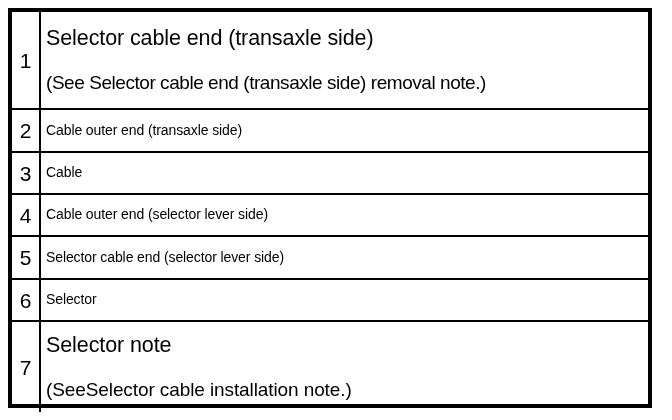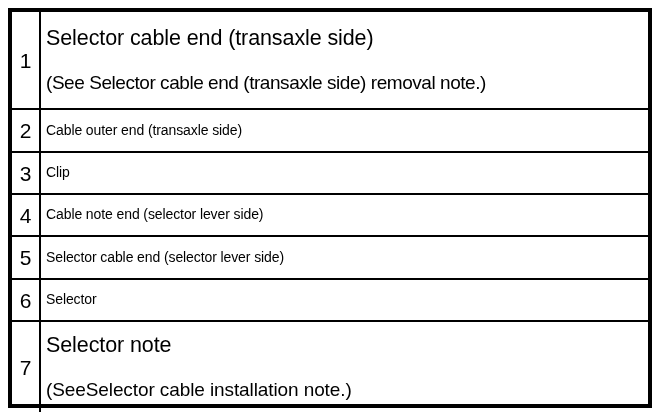--- a/index.html
+++ b/index.html
@@ -125,30 +125,30 @@
           <td class="desc-cell">
             <div class="line">Cable outer end (transaxle side)</div>
           </td>
         </tr>
 
         <tr style="height:42px;">
           <td class="num-cell">
             <span>3</span>
           </td>
           <td class="desc-cell">
-            <div class="line">Clip</div>
+            <div class="line">Cable</div>
           </td>
         </tr>
 
         <tr style="height:42px;">
           <td class="num-cell">
             <span>4</span>
           </td>
           <td class="desc-cell">
-            <div class="line">Cable note end (selector lever side)</div>
+            <div class="line">Cable outer end (selector lever side)</div>
           </td>
         </tr>
 
         <tr style="height:43px;">
           <td class="num-cell">
             <span>5</span>
           </td>
           <td class="desc-cell">
             <div class="line">Selector cable end (selector lever side)</div>
           </td>

